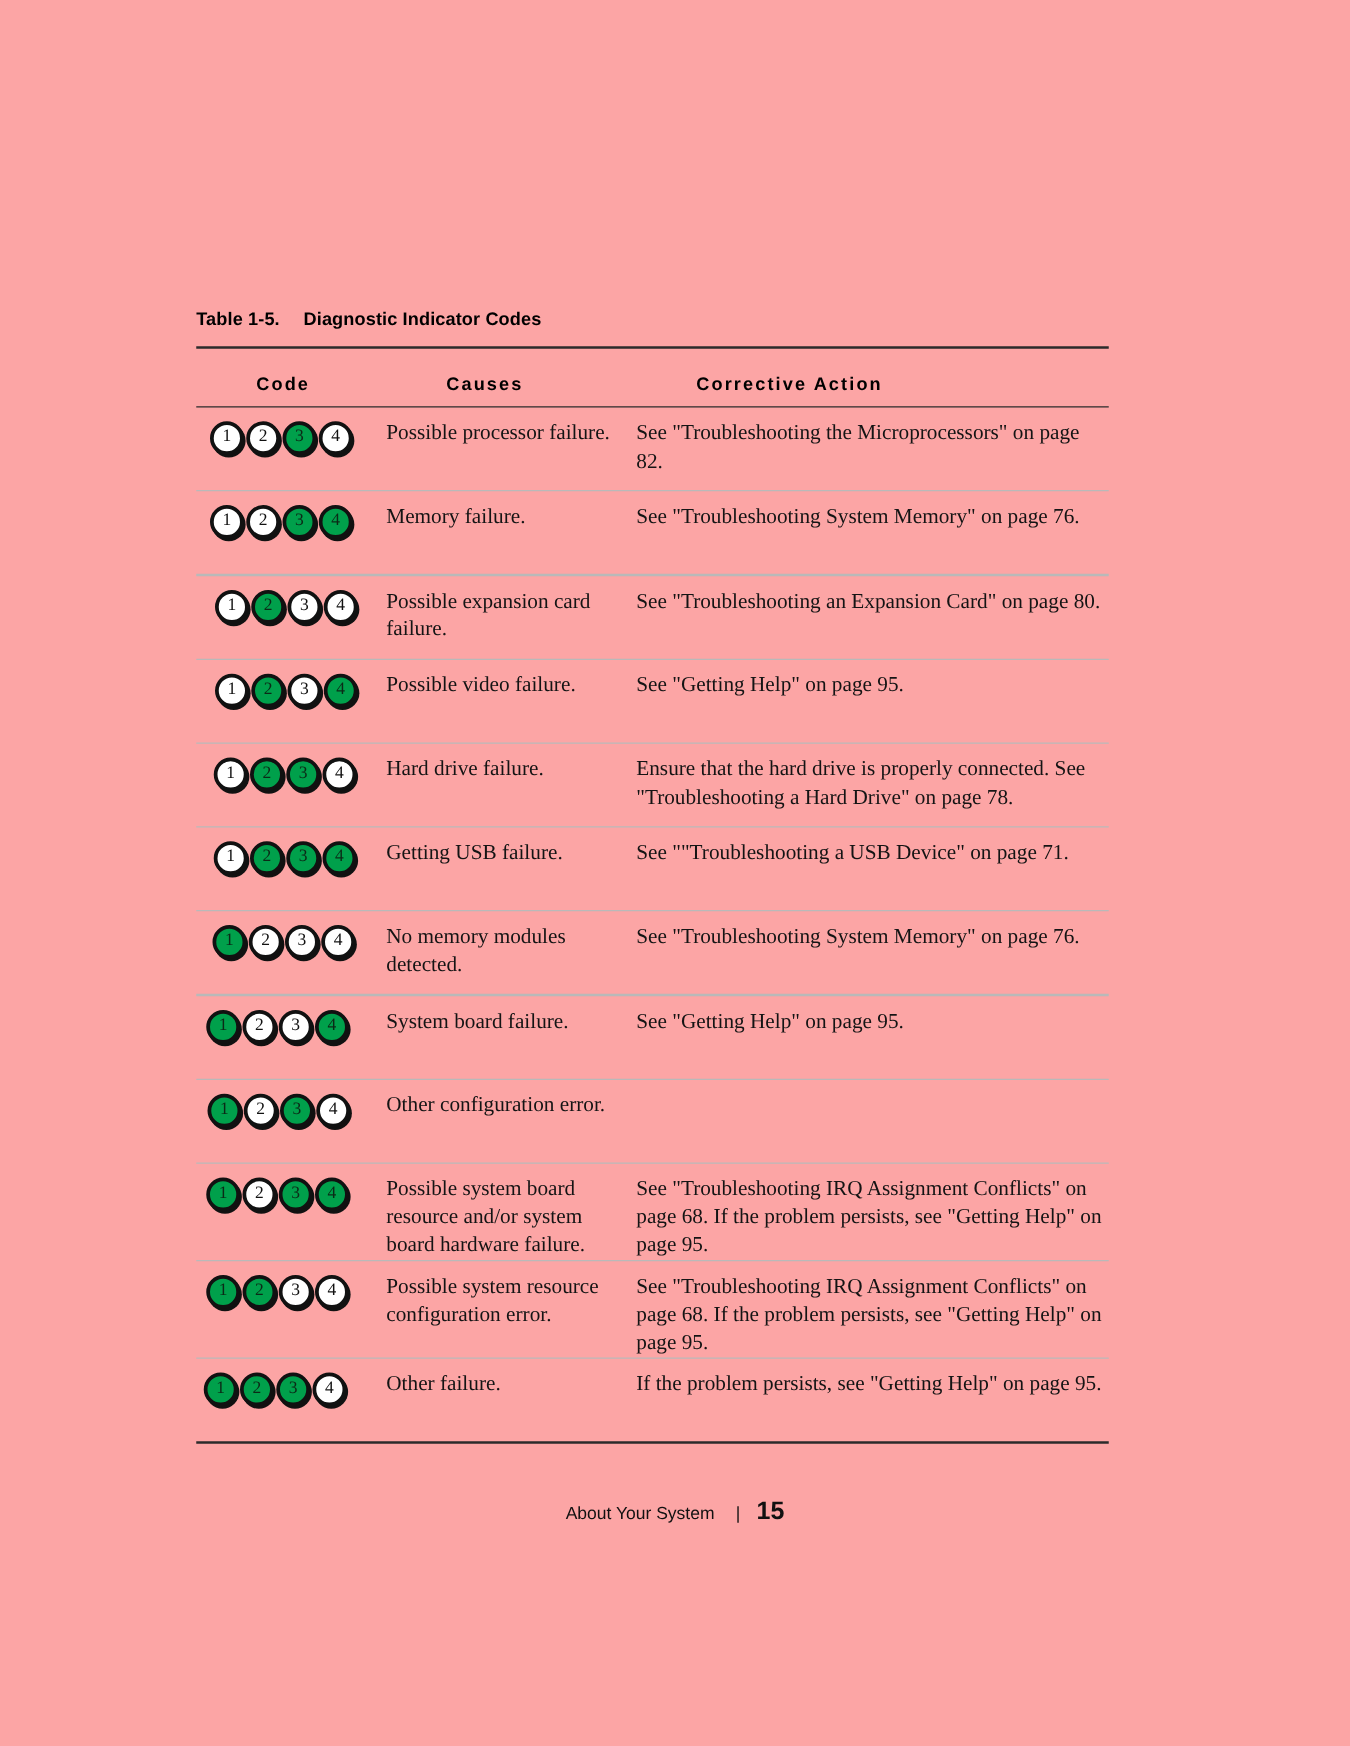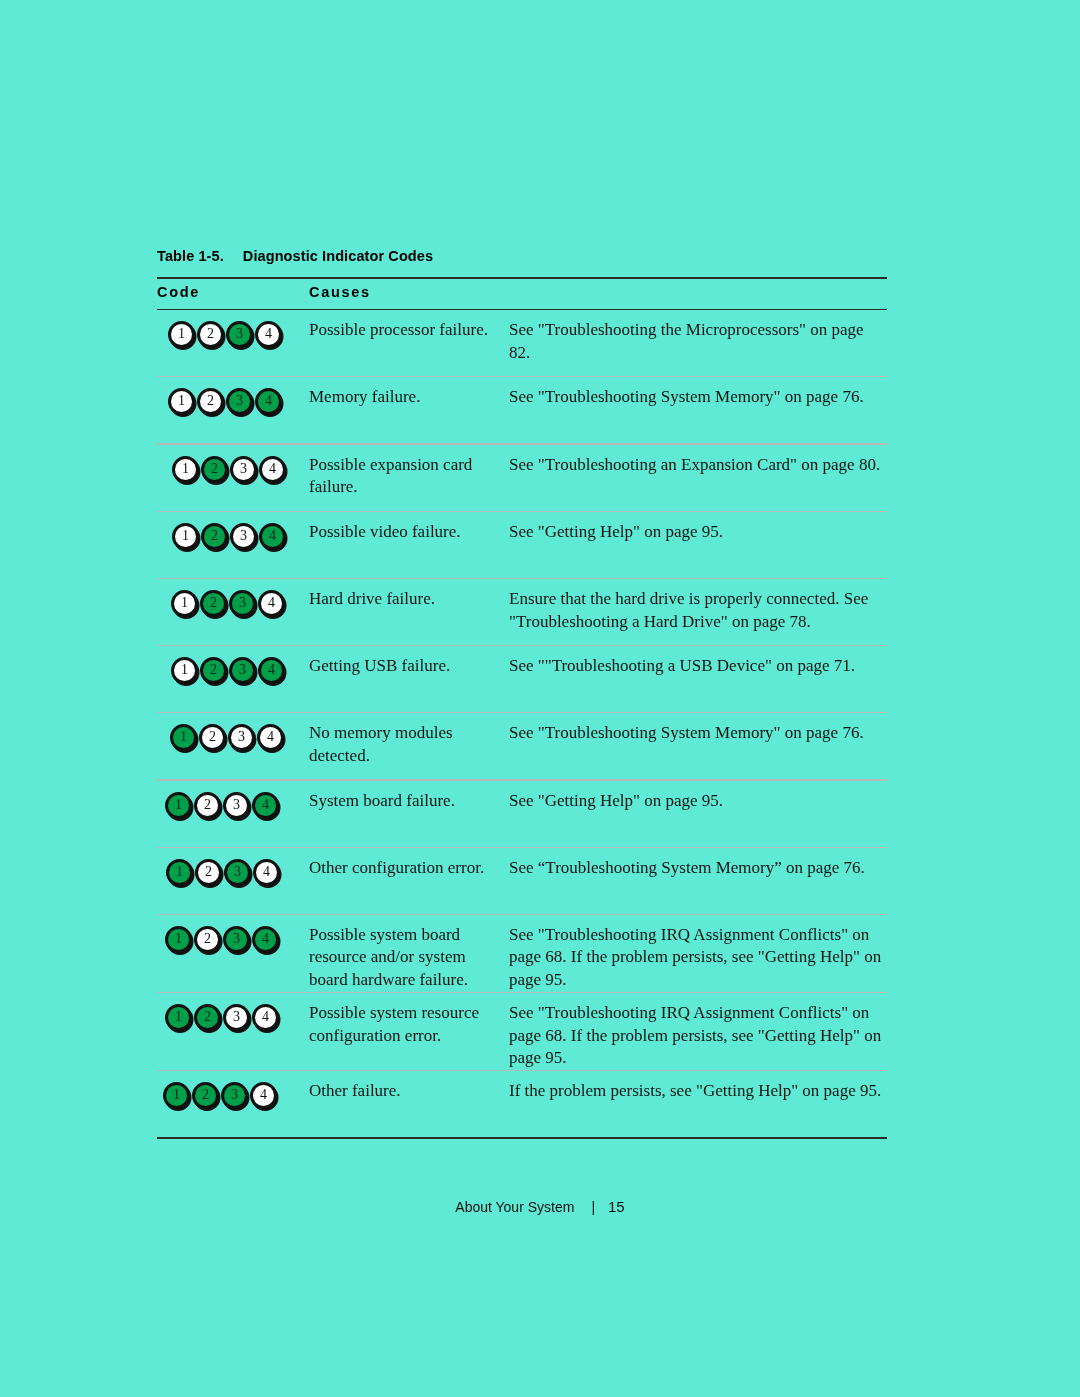--- a/index.html
+++ b/index.html
@@ -4,21 +4,21 @@
 <style>
   html, body {
     margin: 0;
     padding: 0;
     background: #ffffff;
   }
   .page {
     position: relative;
     width: 1080px;
     height: 1397px;
-    background: #5eead4;
+    background: #fca5a5;
     font-family: "Liberation Serif", serif;
     color: #1a1a1a;
     overflow: hidden;
   }
 
   
   .table-title {
     position: absolute;
     left: 157px;
     top: 248px;
@@ -46,21 +46,22 @@
   .rule-light {
     height: 1.2px;
     background: #b9b9b9;
     width: 100%;
   }
 
   
   .thead {
     display: flex;
     align-items: flex-start;
-    padding: 4px 0 8px 0;
+    padding: 20px 0 8px 0;
+    margin-left: 48px;
   }
   .th {
     font-family: "Liberation Sans", sans-serif;
     font-weight: bold;
     font-size: 14.5px;
     color: #000000;
     letter-spacing: 1.7px;
   }
   .col-code   { width: 152px; flex: 0 0 152px; }
   .col-cause  { width: 200px; flex: 0 0 200px; }
@@ -129,22 +130,22 @@
     font-size: 14px;
     color: #111111;
   }
   .footer .f-sect { color: #111111; }
   .footer .f-sep {
     display: inline-block;
     margin: 0 13px 0 17px;
     color: #111111;
   }
   .footer .f-page {
-    font-weight: normal;
-    font-size: 15px;
+    font-weight: bold;
+    font-size: 20px;
   }
 </style>
 </head>
 <body>
 
 <div class="page">
 
   <div class="table-title">
     <span class="tt-num">Table 1-5.</span><span>Diagnostic Indicator Codes</span>
   </div>
@@ -153,20 +154,23 @@
 
     <div class="rule-dark"></div>
 
     <div class="thead">
       <div class="col-code">
         <span class="th">Code</span>
       </div>
       <div class="col-cause">
         <span class="th">Causes</span>
       </div>
+      <div class="col-action">
+        <span class="th">Corrective Action</span>
+      </div>
     </div>
 
     <div class="rule-dark"></div>
 
     <div id="tbody">
         <div class="trow" style="min-height: 66px;">
           <div class="col-code">
             <div class="leds" style="margin-left: 11px;">
               <div class="led">
                 <span class="led-num">1</span>
@@ -393,25 +397,20 @@
               <div class="led on">
                 <span class="led-num">3</span>
               </div>
               <div class="led">
                 <span class="led-num">4</span>
               </div>
             </div>
           </div>
           <div class="col-cause">
             <div class="cell-text">Other configuration error.</div>
-          </div>
-          <div class="col-action">
-            <div class="cell-text">
-              <p>See “Troubleshooting System Memory” on page 76.</p>
-            </div>
           </div>
         </div>
         <div class="rule-light"></div>
         <div class="trow" style="min-height: 66px;">
           <div class="col-code">
             <div class="leds" style="margin-left: 8px;">
               <div class="led on">
                 <span class="led-num">1</span>
               </div>
               <div class="led">

